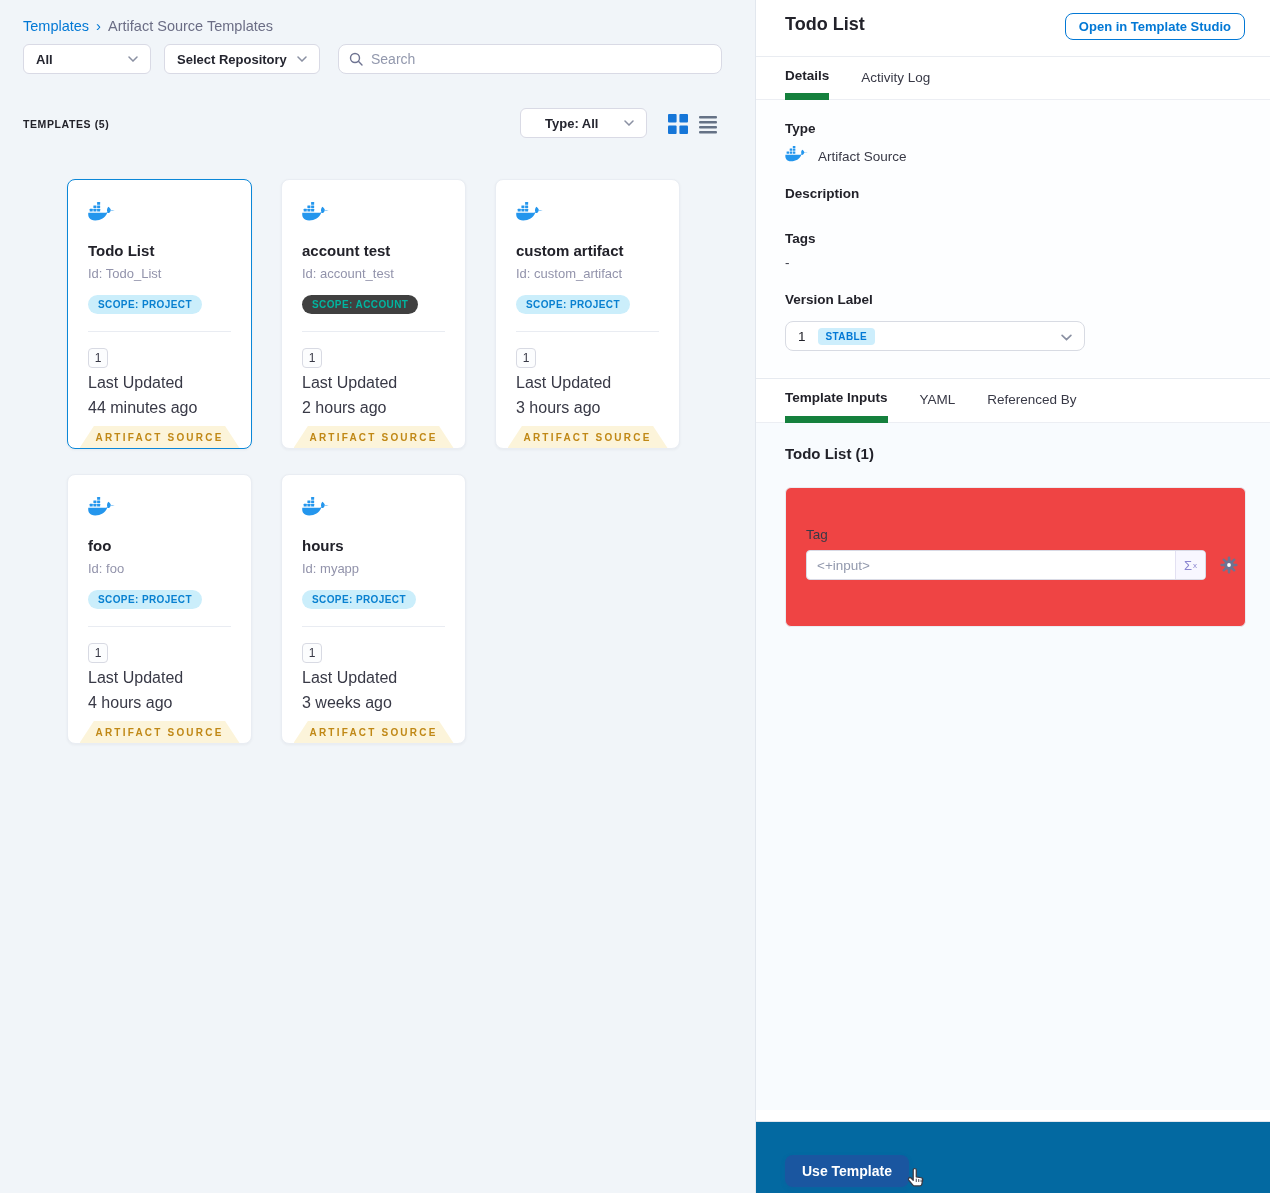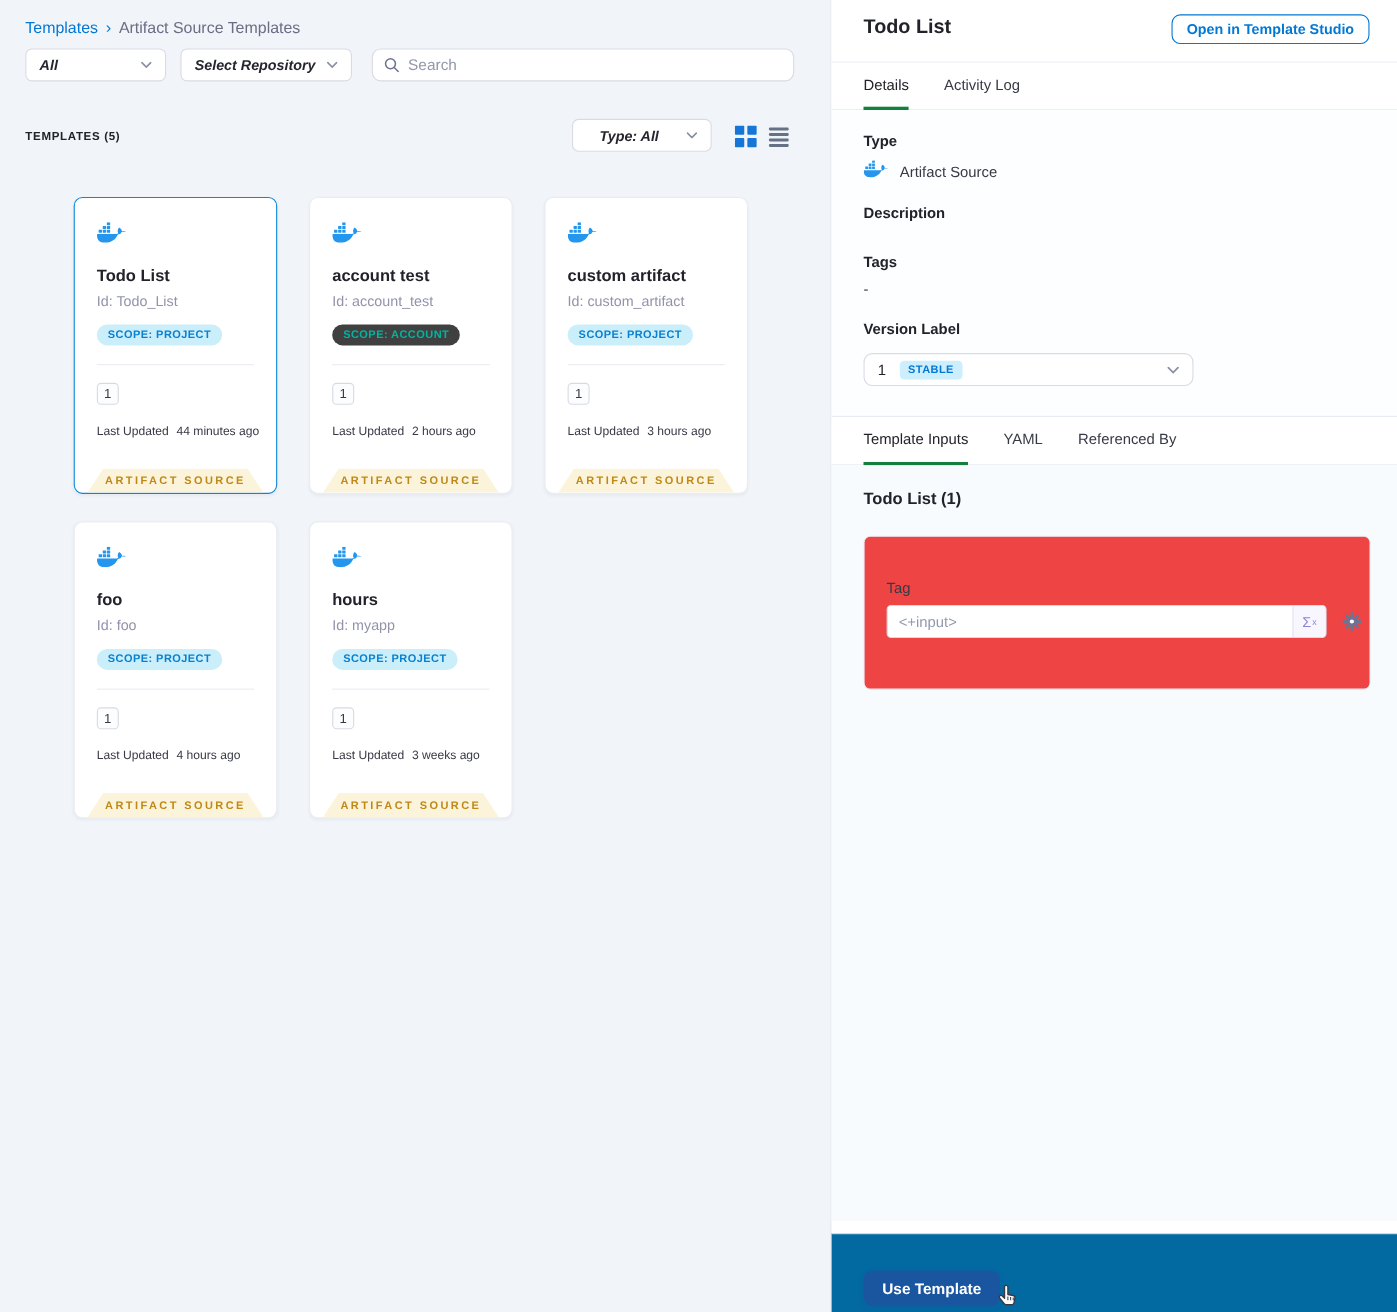--- a/index.html
+++ b/index.html
@@ -6,21 +6,21 @@
   html,body { width:1270px; height:1193px; overflow:hidden; }
   body { font-family:"Liberation Sans", sans-serif; background:#fff; position:relative; color:#22222a; }
 
   
   .left-panel { position:absolute; left:0; top:0; width:756px; height:1193px; background:#f1f5f9; border-right:1px solid #e2e7ee; }
   .breadcrumb { position:absolute; left:23px; top:17px; font-size:14.5px; display:flex; align-items:center; gap:7px; }
   .bc-link { color:#0278d5; text-decoration:none; cursor:pointer; }
   .bc-sep { color:#0278d5; font-size:15px; }
   .bc-current { color:#6b6d85; }
 
-  .select { background:#fff; border:1px solid #d9dae5; border-radius:6px; height:30px; display:flex; align-items:center; justify-content:space-between; padding:0 12px; font-size:13px; font-weight:600; color:#24252f; cursor:pointer;font-style:italic; }
+  .select { background:#fff; border:1px solid #d9dae5; border-radius:6px; height:30px; display:flex; align-items:center; justify-content:space-between; padding:0 12px; font-size:13px; font-weight:600; color:#24252f; cursor:pointer; }
   .sel-all { position:absolute; left:23px; top:44px; width:128px; }
   .sel-repo { position:absolute; left:164px; top:44px; width:156px; }
   .sel-type { position:absolute; left:520px; top:108px; width:127px;padding-left:24px; }
 
   .search-box { position:absolute; left:338px; top:44px; width:384px; height:30px; background:#fff; border:1px solid #d9dae5; border-radius:8px; display:flex; align-items:center; padding:0 10px; gap:8px; }
   .search-box input { border:none; outline:none; flex:1; font-size:14px; font-family:"Liberation Sans",sans-serif; color:#383946; background:transparent; }
   .search-box input::placeholder { color:#9298ad; }
 
   .count-label { position:absolute; left:23px; top:118px; font-size:10.5px; font-weight:700; letter-spacing:.6px; color:#22222a; }
   .view-grid { position:absolute; left:668px; top:114px; cursor:pointer; }
@@ -30,34 +30,34 @@
   .card { position:relative; background:#fff; border:1px solid #e9edf3; border-radius:8px; box-shadow:0 1px 3px rgba(40,41,61,.05); overflow:hidden; cursor:pointer; }
   .card.selected { border:1.5px solid #0b87d8; }
   .card .docker-wrap { position:absolute; left:20px; top:22px; }
   .card-title { position:absolute; left:20px; top:62px; font-size:15px; font-weight:700; color:#22222a; }
   .card-id { position:absolute; left:20px; top:86px; font-size:13px; color:#9293ab; }
   .scope-badge { position:absolute; left:20px; top:115px; height:19px; line-height:19px; padding:0 10px; border-radius:10px; font-size:10px; font-weight:700; letter-spacing:.4px; }
   .scope-project { background:#cbeefb; color:#0980d0; }
   .scope-account { background:#404040; color:#00b5a0; }
   .card-divider { position:absolute; left:20px; right:20px; top:151px; border-top:1px solid #e9ecf2; }
   .version-count { position:absolute; left:20px; top:168px; min-width:20px; height:20px; border:1px solid #d8dae3; border-radius:4px; background:#fcfdfe; font-size:12px; color:#383946; display:flex; align-items:center; justify-content:center; padding:0 4px; }
-  .updated { position:absolute; left:20px; top:206px; font-size:11px; color:#383946; display:flex; gap:7px; white-space:nowrap; }
+  .updated { position:absolute; left:20px; top:194px; font-size:16px; color:#383946; display:flex; gap:7px; white-space:nowrap;flex-direction:column; }
   .ribbon { position:absolute; bottom:0; left:50%; transform:translateX(-50%); width:160px; height:22px; line-height:23px; text-align:center; background:#fcf4da; color:#c08816; font-size:10px; font-weight:700; letter-spacing:2.2px; clip-path:polygon(9% 0, 91% 0, 100% 100%, 0 100%); }
 
   
   .right-panel { position:absolute; left:756px; top:0; width:514px; height:1193px; background:#fff; }
   .rp-header { position:absolute; top:0; left:0; right:0; height:57px; border-bottom:1px solid #e9ecf1; background:#fff; }
   .rp-title { position:absolute; left:29px; top:14px; font-size:18px; font-weight:700; color:#22222a; }
   .open-studio-btn { position:absolute; right:25px; top:13px; height:27px; padding:0 13px; border:1.5px solid #0278d5; border-radius:8px; color:#0278d5; background:#fff; font-size:13px; font-weight:700; font-family:"Liberation Sans",sans-serif; cursor:pointer; }
 
   .tabs { position:absolute; left:0; right:0; display:flex; gap:32px; padding-left:29px; border-bottom:1px solid #eceef3; background:#fff; }
   .tabs-outer { top:57px; height:43px; }
   .tabs-inner { top:378px; height:45px; border-top:1px solid #e6eaf0; }
   .tab { font-size:13.5px; color:#383946; display:flex; align-items:center; cursor:pointer; border-bottom:3px solid transparent; margin-bottom:-1px; }
-  .tab.active { font-weight:400; color:#22222a; border-bottom:3px solid #15803d;text-align:right; }
+  .tab.active { font-weight:700; color:#22222a; border-bottom:7px solid #15803d;text-align:right; }
 
   .rp-details { position:absolute; top:100px; left:0; right:0; height:277px; background:#fdfeff; }
   .fld-label { position:absolute; left:29px; font-size:13.5px; font-weight:600; color:#22222a; }
   .fld-value { position:absolute; left:29px; font-size:13.5px; color:#383946; }
   .type-row { position:absolute; left:29px; top:46px; display:flex; align-items:center; gap:10px; font-size:13.5px; color:#383946; }
   .version-select { position:absolute; left:29px; top:221px; width:300px; height:30px; background:#fff; border:1px solid #d8dbe3; border-radius:8px; display:flex; align-items:center; padding:0 12px; gap:12px; cursor:pointer; }
   .version-num { font-size:13.5px; color:#22222a; }
   .stable-badge { background:#cdeefc; color:#0278d5; font-size:10px; font-weight:700; letter-spacing:.4px; padding:3px 8px; border-radius:4px; }
   .version-select .chev { margin-left:auto; }
 

